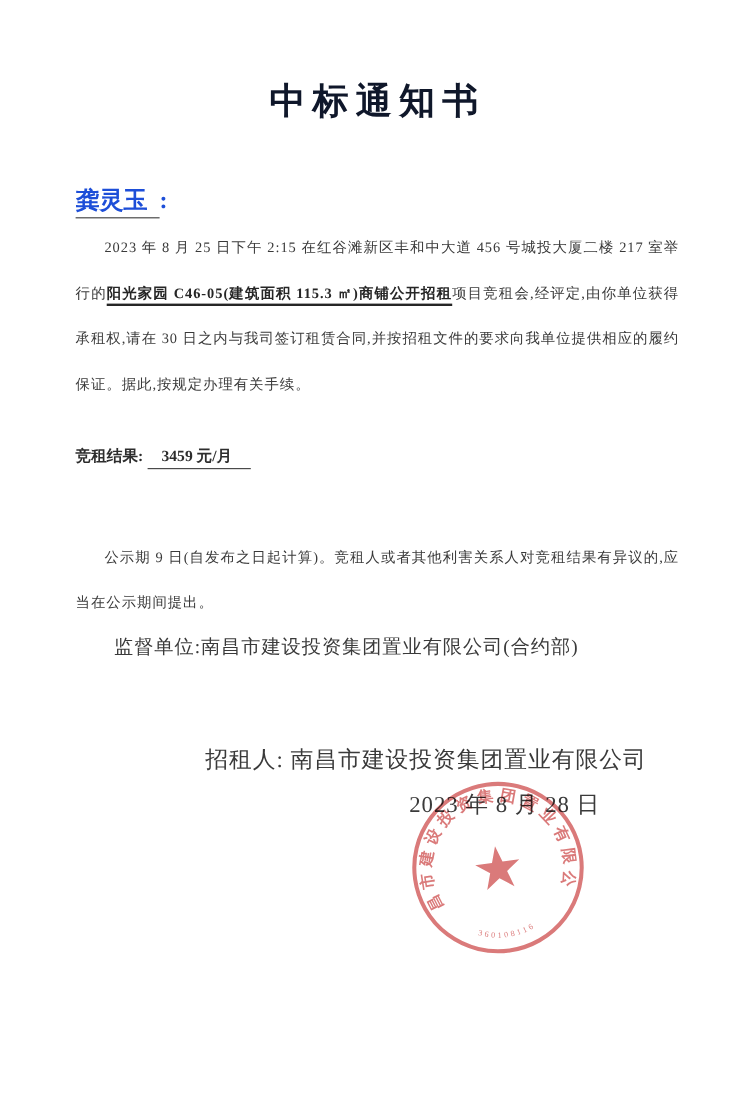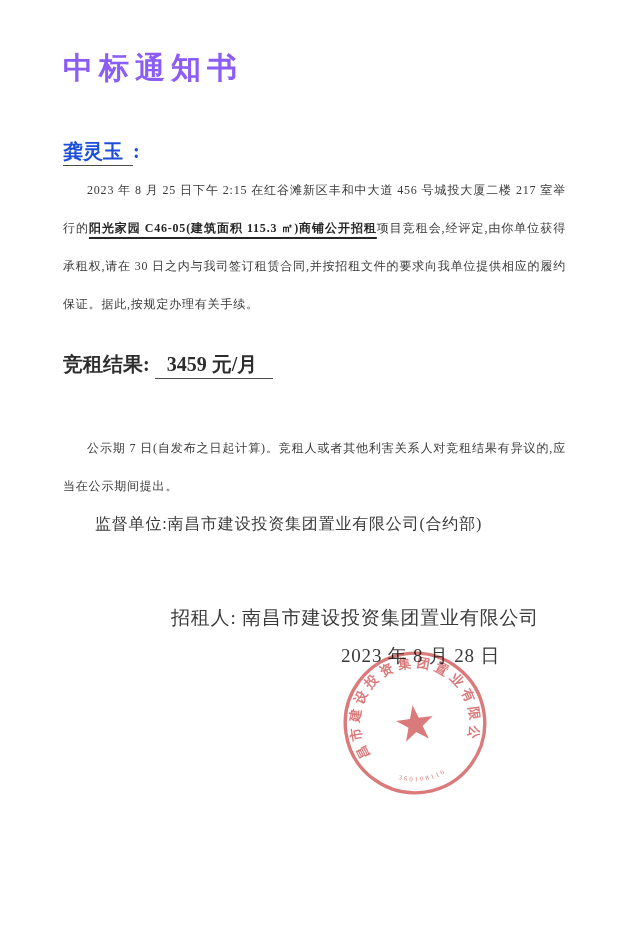--- a/index.html
+++ b/index.html
@@ -9,25 +9,26 @@
     height: 925px;
     background: #ffffff;
     font-family: "Liberation Serif", "DejaVu Serif", serif;
     color: #3a3a3a;
     overflow: hidden;
   }
   .content { padding: 0 60px 0 63px; }
 
   .doc-title {
     margin: 0;
-    padding-top: 48px;
+    padding-top: 64px;
+    text-align: center;
     font-size: 30px;
     font-weight: 700;
     letter-spacing: 6px;
-    color: #8b5cf6;
+    color: #0f172a;
   }
 
   .salutation {
     margin-top: 48px;
     font-size: 20px;
     font-weight: 700;
     color: #1d4ed8;
     line-height: 28px;
   }
   .salutation .name {
@@ -46,21 +47,21 @@
   .bold-u {
     font-weight: 700;
     color: #262626;
     text-decoration: underline;
     text-decoration-thickness: 1.5px;
     text-underline-offset: 5px;
   }
 
   .result-line {
     margin-top: 26px;
-    font-size: 20px;
+    font-size: 13px;
     line-height: 30px;
     color: #2d2d2d;
   }
   .result-label { font-weight: 700; }
   .result-value {
     font-weight: 700;
     border-bottom: 1.6px solid #4a4a4a;
     padding: 0 16px 3px 12px;
   }
 
@@ -101,21 +102,21 @@
       <span class="name">龚灵玉</span><span>:</span>
     </div>
 
     <p class="para"><span>2023 年 8 月 25 日下午 2:15 在红谷滩新区丰和中大道 456 号城投大厦二楼 217 室举行的</span><span class="bold-u">阳光家园 C46-05(建筑面积 115.3 ㎡)商铺公开招租</span><span>项目竞租会,经评定,由你单位获得承租权,请在 30 日之内与我司签订租赁合同,并按招租文件的要求向我单位提供相应的履约保证。据此,按规定办理有关手续。</span></p>
 
     <div class="result-line">
       <span class="result-label">竞租结果:</span>
       <span class="result-value">3459 元/月</span>
     </div>
 
-    <p class="para para-notice">公示期 7 日(自发布之日起计算)。竞租人或者其他利害关系人对竞租结果有异议的,应当在公示期间提出。</p>
+    <p class="para para-notice">公示期 9 日(自发布之日起计算)。竞租人或者其他利害关系人对竞租结果有异议的,应当在公示期间提出。</p>
 
     <p class="line-indent">监督单位:南昌市建设投资集团置业有限公司(合约部)</p>
 
     <div class="sig-block">
       <p class="sig-lessor">招租人: 南昌市建设投资集团置业有限公司</p>
       <p class="sig-date">2023 年 8 月 28 日</p>
     </div>
 
   </div>
 

